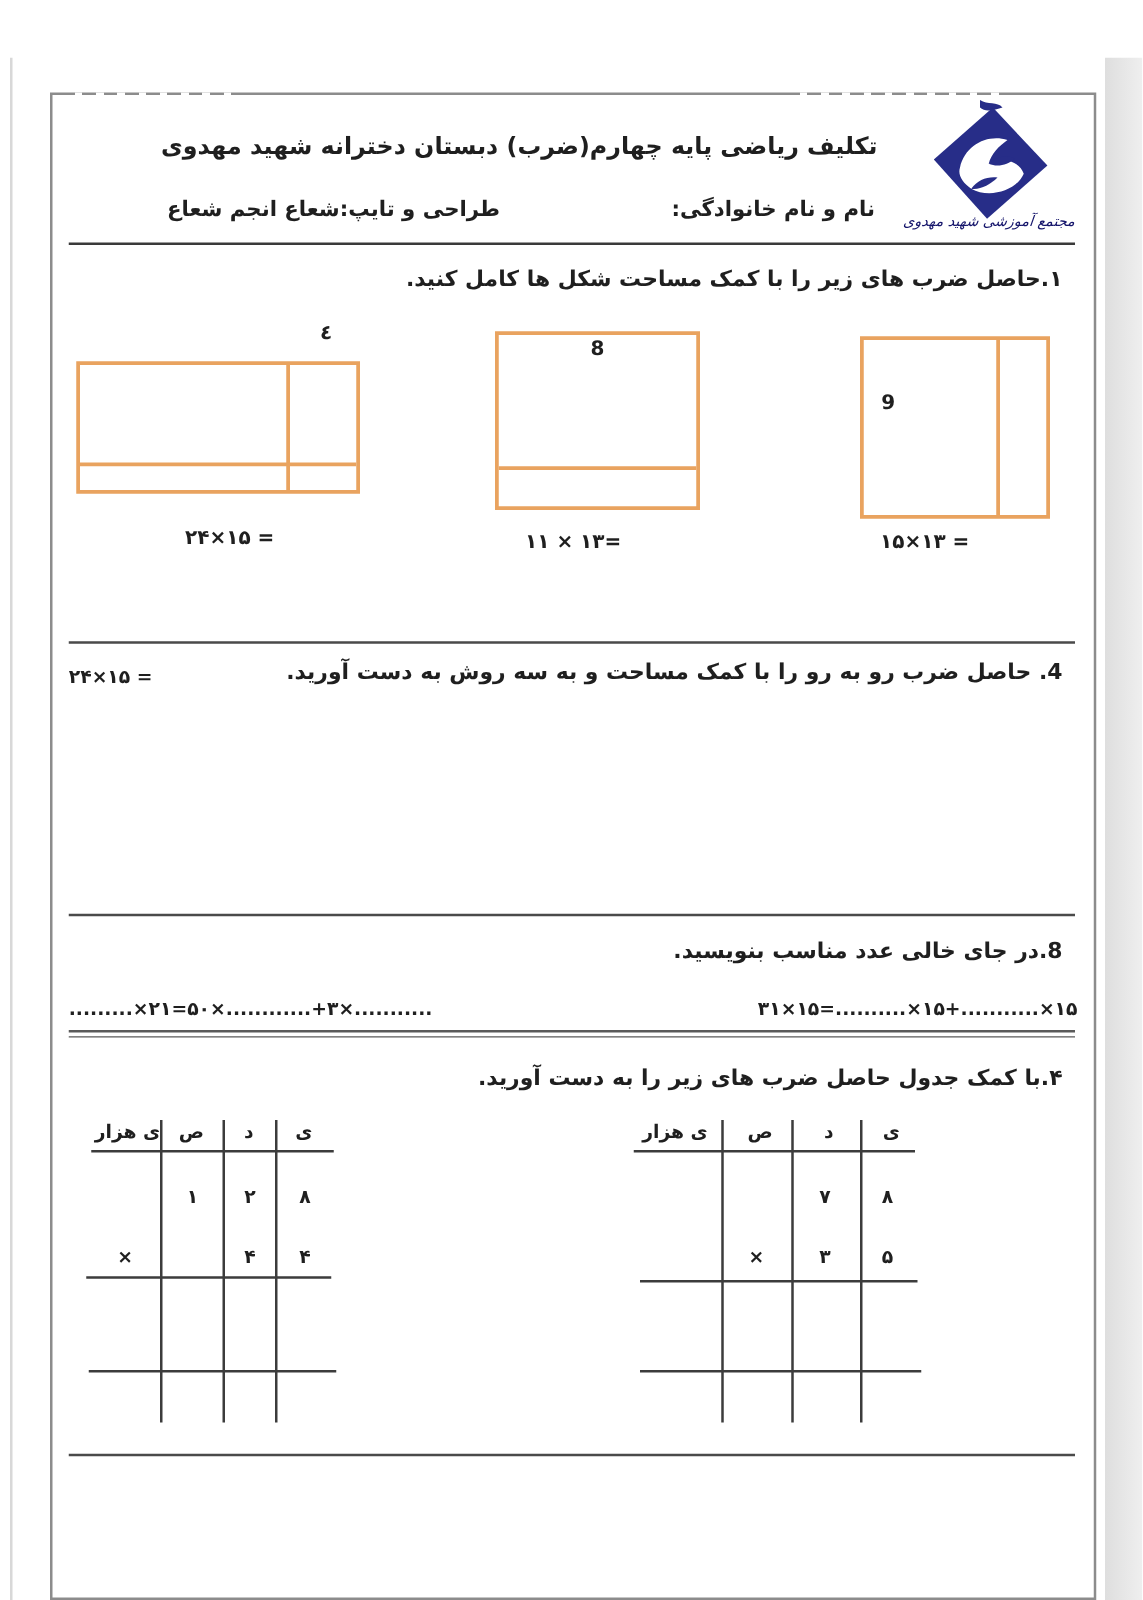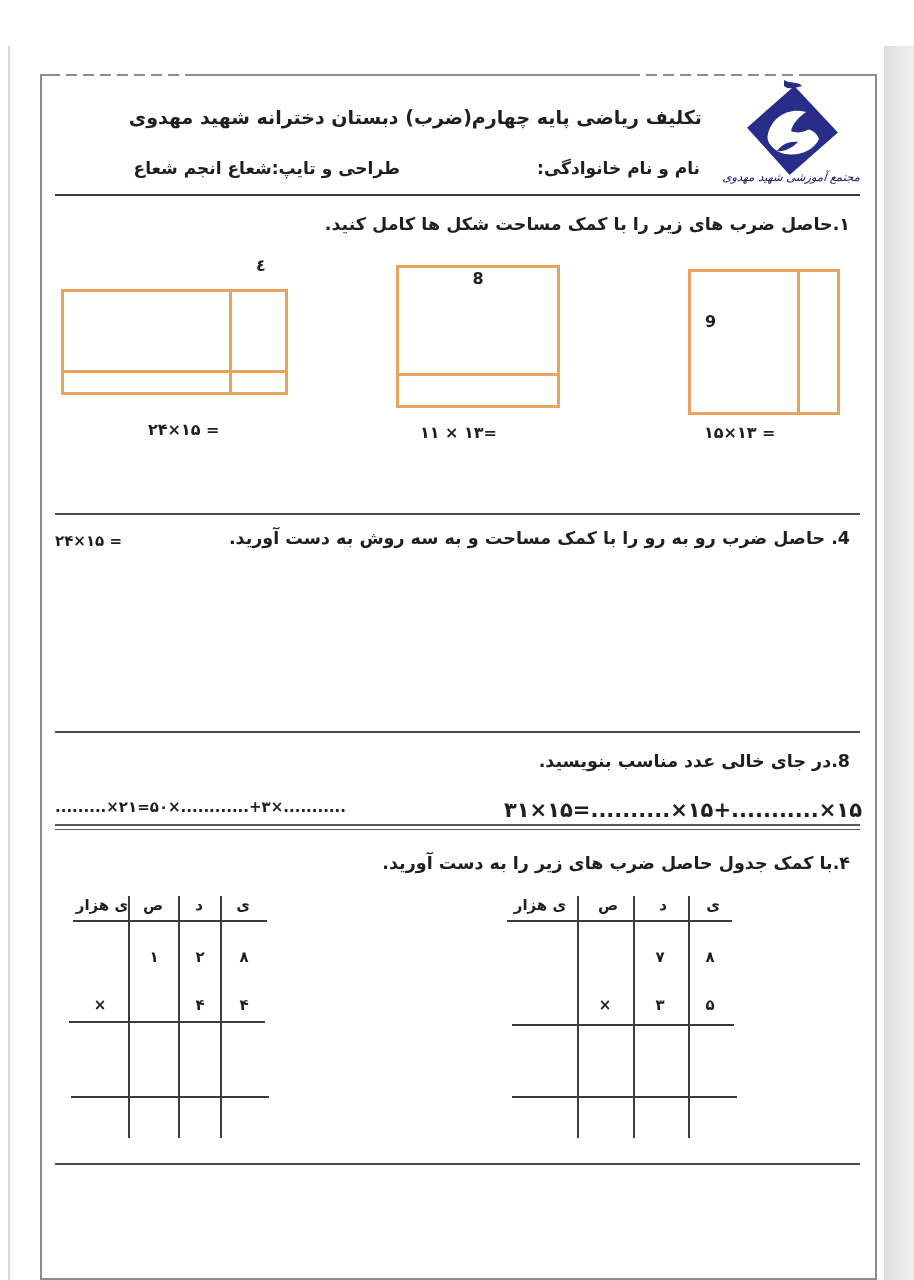--- a/index.html
+++ b/index.html
@@ -84,21 +84,21 @@
     <div class="shape-eq eq" style="left:106px;top:344px;">۲۴×۱۵ =</div>
 
     <div class="rule" style="left:13px;top:437px;width:805px;"></div>
 
     <div class="qtext fa" style="right:25px;top:452px;">4. حاصل ضرب رو به رو را با کمک مساحت و به سه روش به دست آورید.</div>
     <div class="eq" style="position:absolute;left:13px;top:456px;font-size:15px;">۲۴×۱۵ =</div>
 
     <div class="rule" style="left:13px;top:655px;width:805px;"></div>
 
     <div class="qtext fa" style="right:25px;top:675px;">8.در جای خالی عدد مناسب بنویسید.</div>
-    <div class="eq" style="position:absolute;right:13px;top:722px;font-size:21px;">۳۱×۱۵=..........×۱۵+...........×۱۵</div>
+    <div class="eq" style="position:absolute;right:13px;top:722px;font-size:15px;">۳۱×۱۵=..........×۱۵+...........×۱۵</div>
     <div class="eq" style="position:absolute;left:13px;top:722px;font-size:15px;">.........×۲۱=۵۰×............+۳×...........</div>
 
     <div class="thinrule" style="left:13px;top:748px;width:805px;"></div>
     <div class="thinrule" style="left:13px;top:752.5px;width:805px;"></div>
 
     <div class="qtext fa" style="right:25px;top:777px;">۴.با کمک جدول حاصل ضرب های زیر را به دست آورید.</div>
 
     <div class="pv-table" style="left:465px;top:820px;width:230px;height:245px;">
       <div class="pv-head fa" style="left:192px;top:0;width:28px;">ی</div>
       <div class="pv-head fa" style="left:142px;top:0;width:28px;">د</div>

